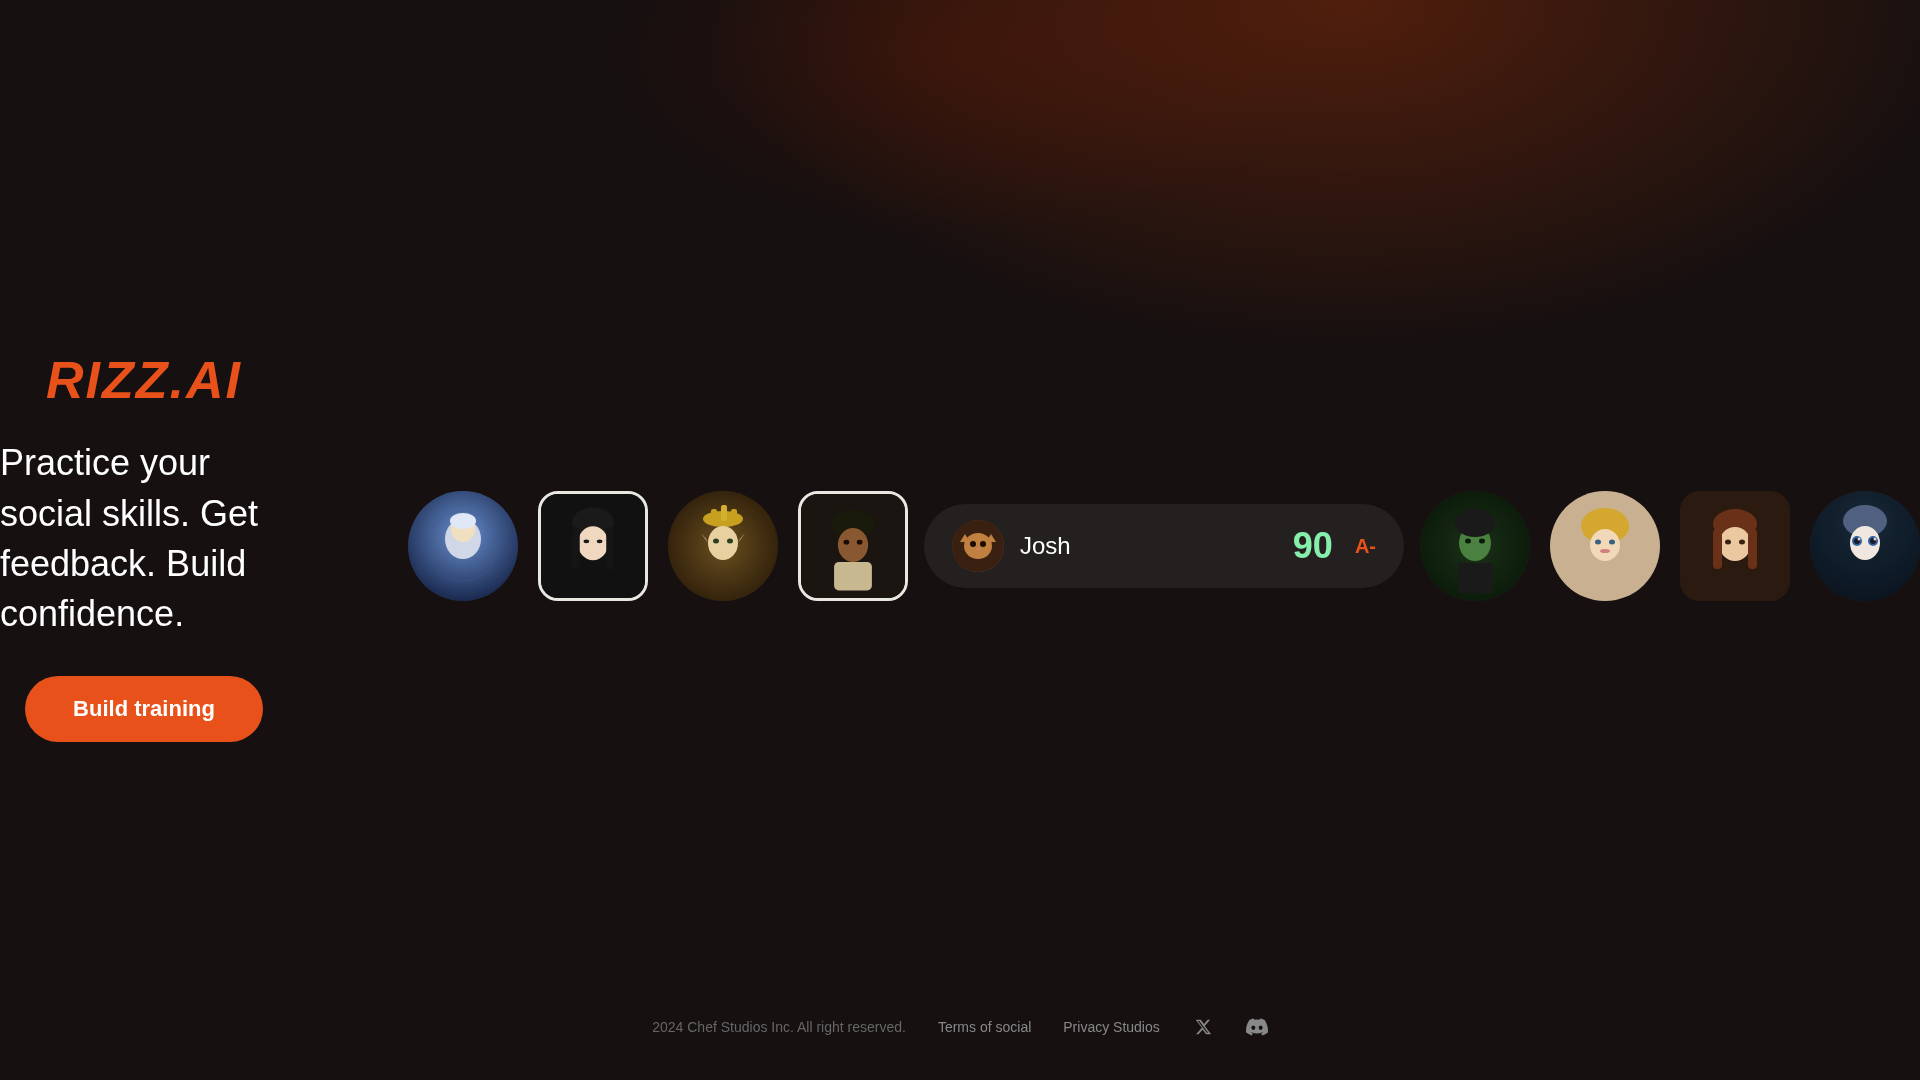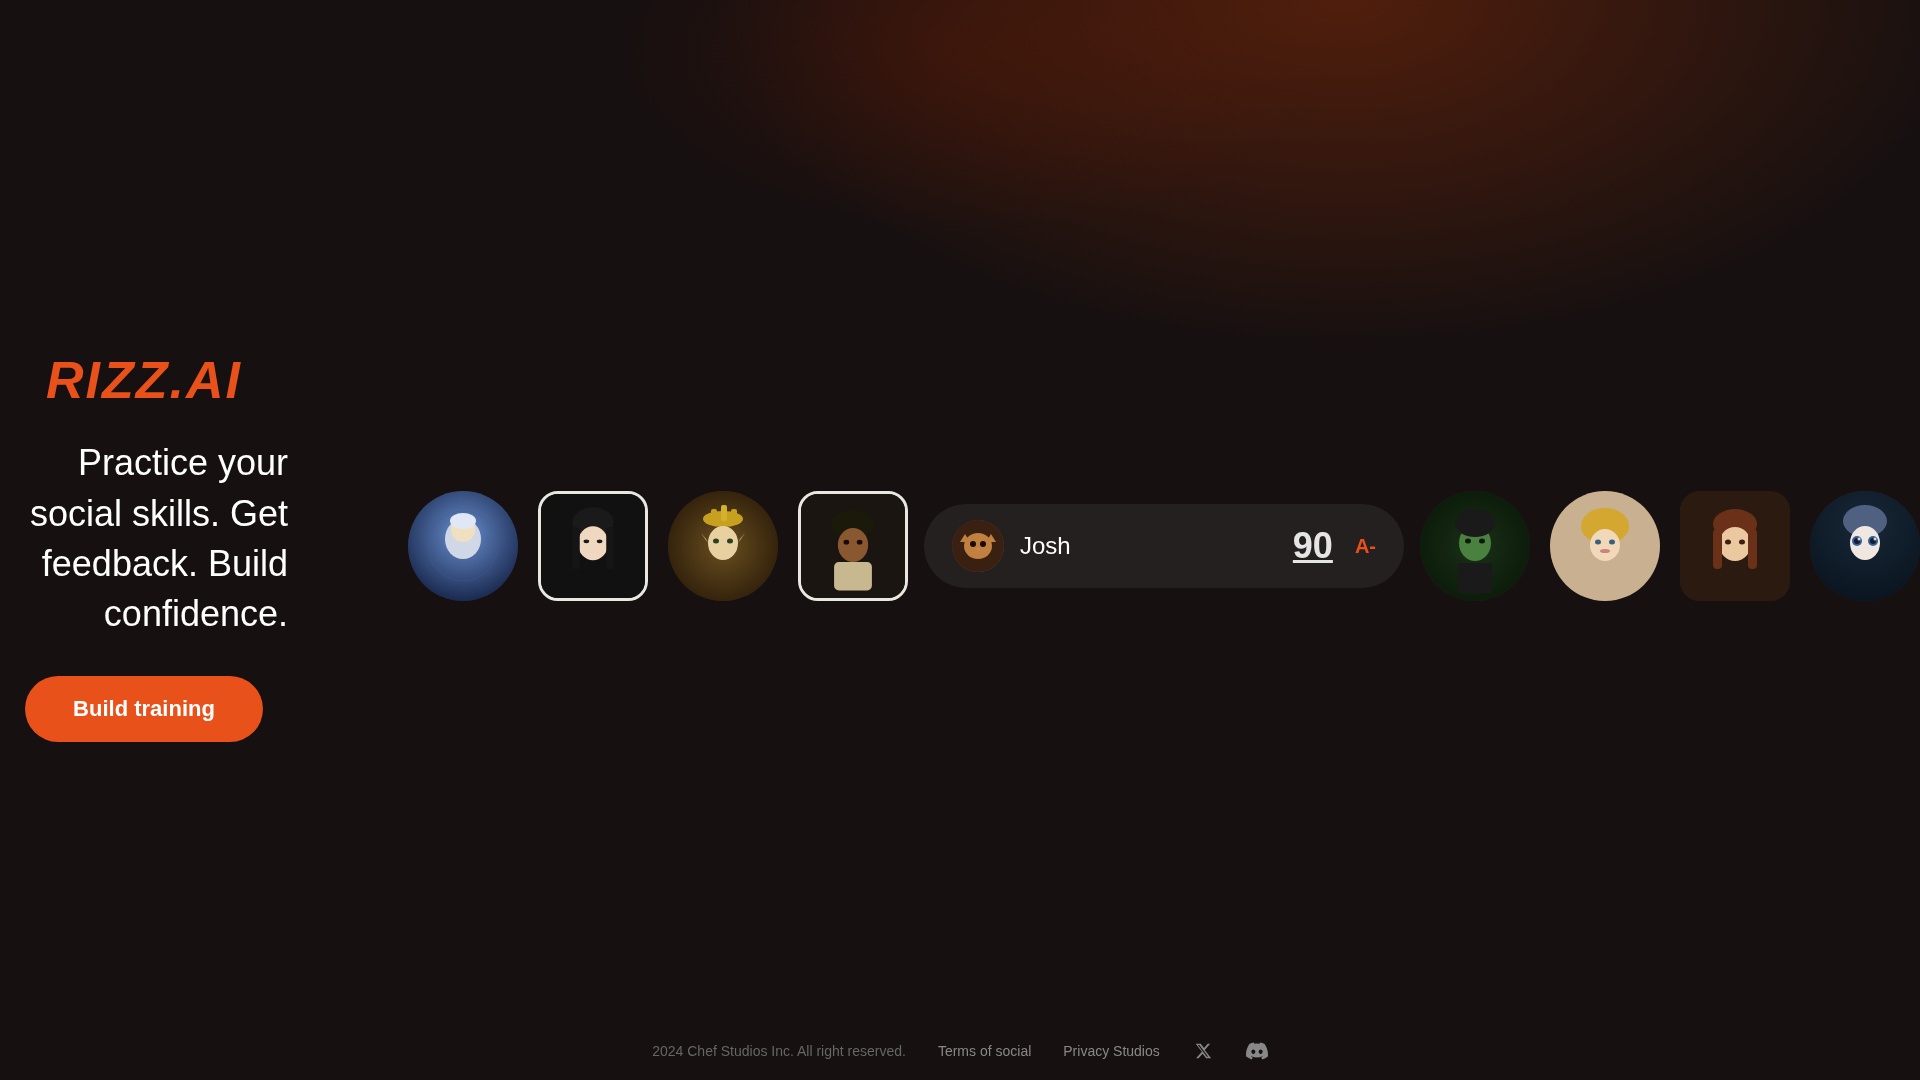--- a/index.html
+++ b/index.html
@@ -59,21 +59,21 @@
       color: #e8511a;
       letter-spacing: 2px;
       text-transform: uppercase;
       font-style: italic;
     }
 
     .tagline {
       color: #ffffff;
       font-size: 36px;
       font-weight: 500;
-      text-align: right;
+      text-align: left;
       line-height: 1.4;
     }
 
     .start-btn {
       background: #e8511a;
       color: #ffffff;
       border: none;
       border-radius: 50px;
       padding: 20px 48px;
       font-size: 22px;
@@ -134,43 +134,42 @@
     }
 
     .score-name {
       color: #ffffff;
       font-size: 24px;
       font-weight: 500;
       flex: 1;
     }
 
     .score-value {
-      color: #e5e5e5;
+      color: #86efac;
       font-size: 36px;
       font-weight: 700;
-      text-decoration: underline;
     }
 
     .score-grade {
       color: #e8511a;
       font-size: 20px;
       font-weight: 600;
       margin-left: 6px;
     }
 
     
     .avatar-svg {
       width: 100%;
       height: 100%;
     }
 
     
     .footer {
       position: absolute;
-      bottom: 18px;
+      bottom: 42px;
       left: 0;
       right: 0;
       display: flex;
       align-items: center;
       justify-content: center;
       gap: 32px;
       color: #666;
       font-size: 14px;
     }
 

